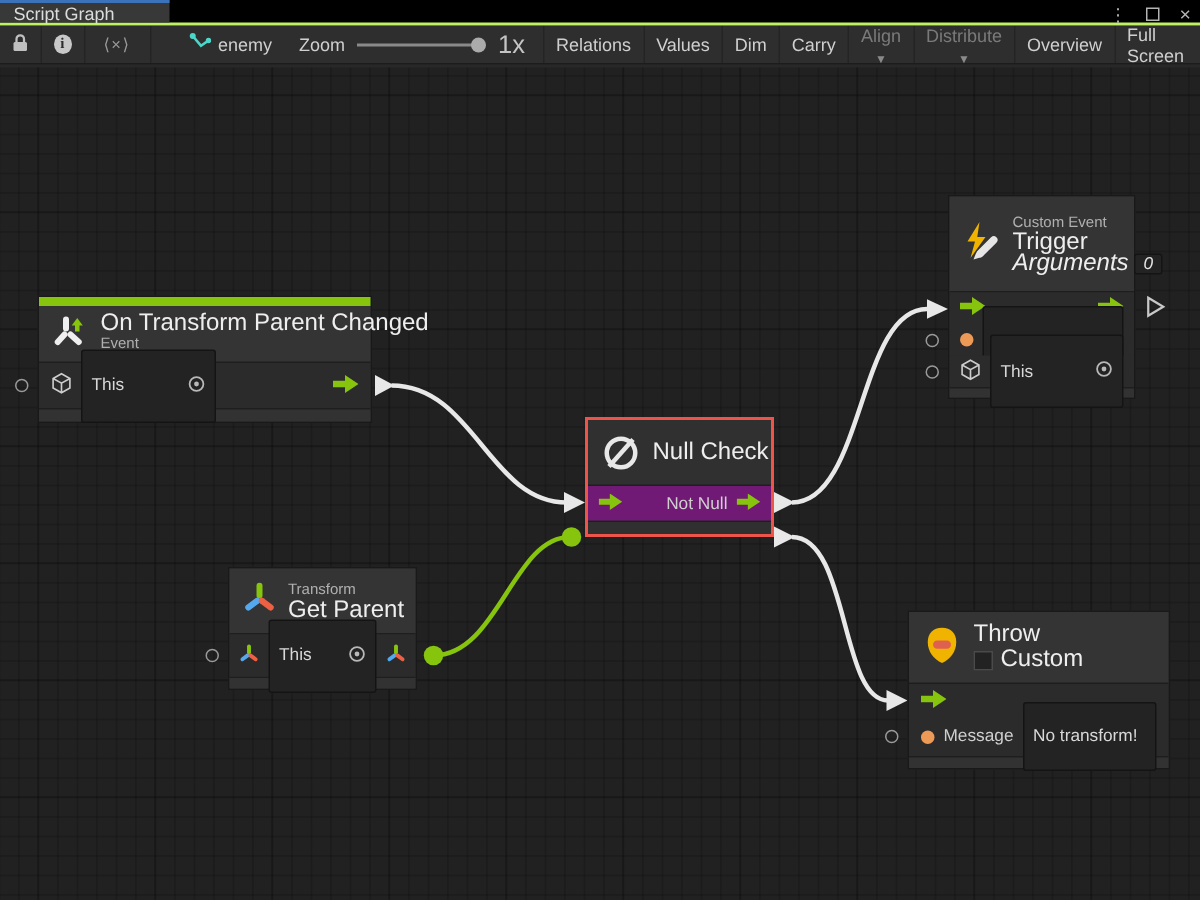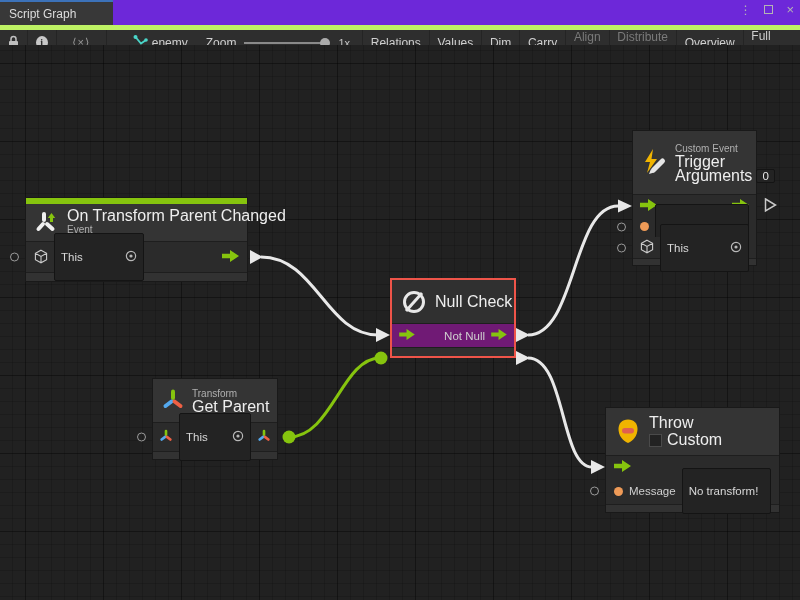--- a/index.html
+++ b/index.html
@@ -1,37 +1,37 @@
 <!DOCTYPE html>
 <html><head>
 <meta charset="utf-8">
 <style>
   * { margin:0; padding:0; box-sizing:border-box; }
   html,body { width:800px; height:600px; overflow:hidden; }
   body { font-family:"Liberation Sans", sans-serif; background:#282828; color:#ddd; position:relative; }
 
   
-  .tabbar { height:30px; background:#6d28d9; display:flex; align-items:stretch; position:relative; border-bottom:5px solid #bef264; }
+  .tabbar { height:17px; background:#000000; display:flex; align-items:stretch; position:relative; border-bottom:2px solid #bef264; }
   .tab { width:113px; background:#383838; border-top:2px solid #3c72b9; display:flex; align-items:center; padding-left:9px; font-size:12px; color:#dcdcdc; }
   .winctl { position:absolute; right:6px; top:0; height:19px; display:flex; align-items:center; gap:13px; color:#b4b4b4; }
   .winctl .dots { font-size:12px; letter-spacing:0; }
   .winctl .maxbox { width:9px; height:9px; border:1.5px solid #b4b4b4; display:inline-block; }
   .winctl .closex { font-size:13px; }
 
   
   .toolbar { height:26px; background:#2e2e2e; border-bottom:1px solid #1c1c1c; display:flex; align-items:center; font-size:12px; color:#cfcfcf; }
   .tbtn { padding:0 8px; height:100%; display:flex; align-items:center; gap:4px; cursor:default; }
   .tsep { width:1px; height:100%; background:#242424; }
   .icbtn { width:28px; justify-content:center; }
   .info-circ { width:13px; height:13px; border-radius:50%; background:#c8c8c8; color:#2e2e2e; font-size:10px; font-weight:bold; display:flex; align-items:center; justify-content:center; font-family:"Liberation Serif", serif; }
   .codeic { color:#9a9a9a; font-size:11px; letter-spacing:1px; }
   .zoomwrap { display:flex; align-items:center; margin-left:10px; }
   .slider-track { width:84px; height:2px; background:#8a8a8a; margin:0 2px 0 8px; position:relative; }
   .slider-handle { position:absolute; right:-2px; top:50%; transform:translateY(-50%); width:10px; height:10px; border-radius:50%; background:#ababab; }
-  .zoomx { margin-left:8px; font-size:11px; color:#c4c4c4; }
+  .zoomx { margin-left:8px; font-size:17px; color:#c4c4c4; }
   .tbtns { display:flex; height:100%; margin-left:12px; }
   .tbtn.disabled { color:#7a7a7a;flex-direction:column; }
   .caret { font-size:8px; color:#8a8a8a; }
 
   
   .canvas { position:absolute; left:0; top:45px; width:800px; height:555px;
     background-color:#212121;
     background-image:
       linear-gradient(rgba(0,0,0,0.30) 1px, transparent 1px),
       linear-gradient(90deg, rgba(0,0,0,0.30) 1px, transparent 1px),
@@ -73,21 +73,21 @@
 
   .n-parent { left:152px; top:333px; width:126px; }
   .n-parent .node-header { height:44px; }
   .n-parent .row { height:28px; padding:0 6px; }
   .n-parent .node-footer { height:8px; }
 
   .n-custom { left:632px; top:85px; width:125px; }
   .n-custom .node-header { height:64px; padding:16px 7px; }
   .n-custom .row { height:21px; padding:0 7px; }
   .n-custom .node-footer { height:7px; }
-  .argrow { display:flex; align-items:flex-start; gap:4px; }
+  .argrow { display:flex; align-items:flex-start; gap:4px;font-style:italic; }
   .argfield { background:#232323; border:1px solid #141414; border-radius:2px; padding:0 5px; font-size:11.5px; }
 
   .n-throw { left:605px; top:362px; width:175px; }
   .n-throw .node-header { height:48px; }
   .n-throw .row1 { height:22px; }
   .n-throw .row2 { height:26px; }
   .n-throw .node-footer { height:8px; }
 </style>
 </head>
 <body>

